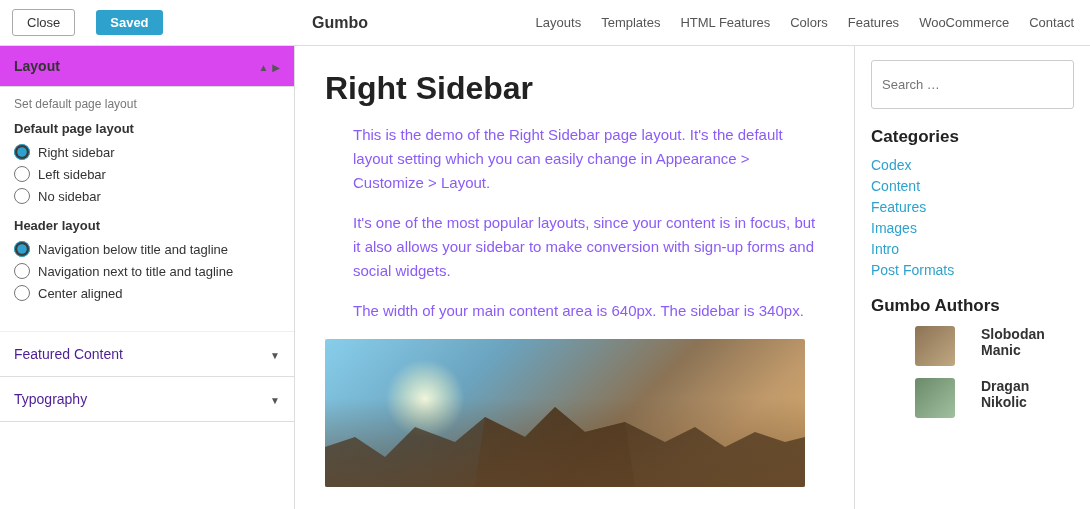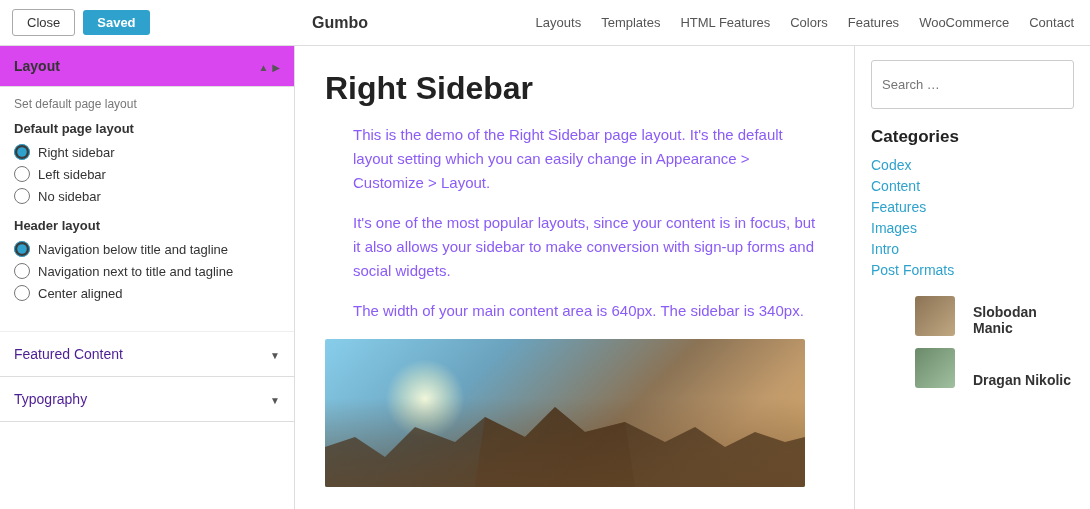--- a/index.html
+++ b/index.html
@@ -9,21 +9,21 @@
     #top-bar {
       display: flex;
       align-items: center;
       height: 46px;
       border-bottom: 1px solid #ddd;
       background: #fff;
     }
     #top-bar .left-controls {
       display: flex;
       align-items: center;
-      gap: 8px;
+      gap: 21px;
       padding: 0 12px;
       width: 300px;
       flex-shrink: 0;
     }
     .close-btn {
       background: #fff;
       border: 1px solid #aaa;
       border-radius: 3px;
       padding: 5px 14px;
       font-size: 13px;
@@ -243,22 +243,22 @@
     }
     .category-list a {
       text-decoration: none;
       color: #2ea2cc;
       font-size: 14px;
     }
 
     .authors-section { margin-top: 4px; }
     .author-item {
       display: flex;
-      align-items: flex-end;
-      gap: 18px;
+      align-items: flex-start;
+      gap: 26px;
       margin-bottom: 12px;
       padding-left: 44px;
     }
     .author-avatar {
       width: 40px;
       height: 40px;
       border-radius: 3px;
       background: #888;
       flex-shrink: 0;
       overflow: hidden;
@@ -369,20 +369,21 @@
     <ul class="category-list">
       <li><a href="#">Codex</a></li>
       <li><a href="#">Content</a></li>
       <li><a href="#">Features</a></li>
       <li><a href="#">Images</a></li>
       <li><a href="#">Intro</a></li>
       <li><a href="#">Post Formats</a></li>
     </ul>
 
     <div class="authors-section">
+      <div class="widget-title">Gumbo Authors</div>
       <div class="author-item">
         <div class="author-avatar avatar-1"></div>
         <span class="author-name">Slobodan Manic</span>
       </div>
       <div class="author-item">
         <div class="author-avatar avatar-2"></div>
         <span class="author-name">Dragan Nikolic</span>
       </div>
     </div>
   </div>

